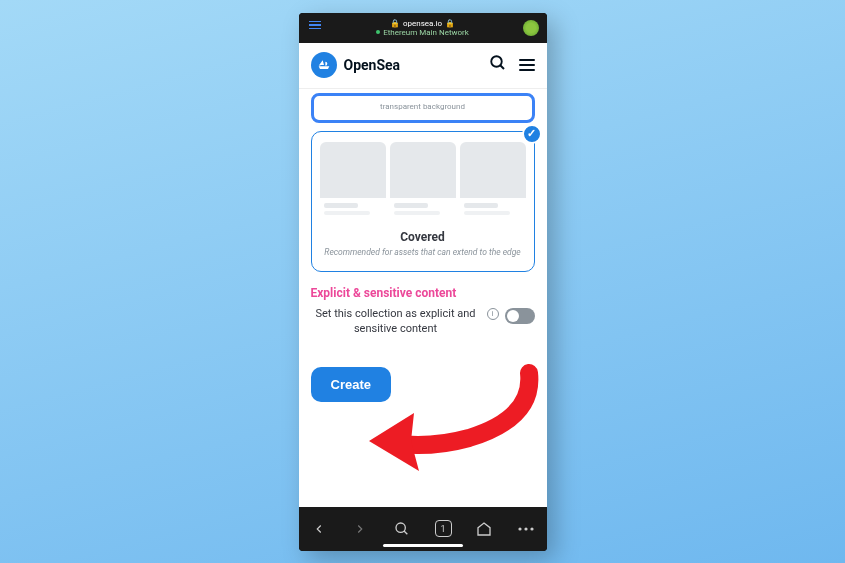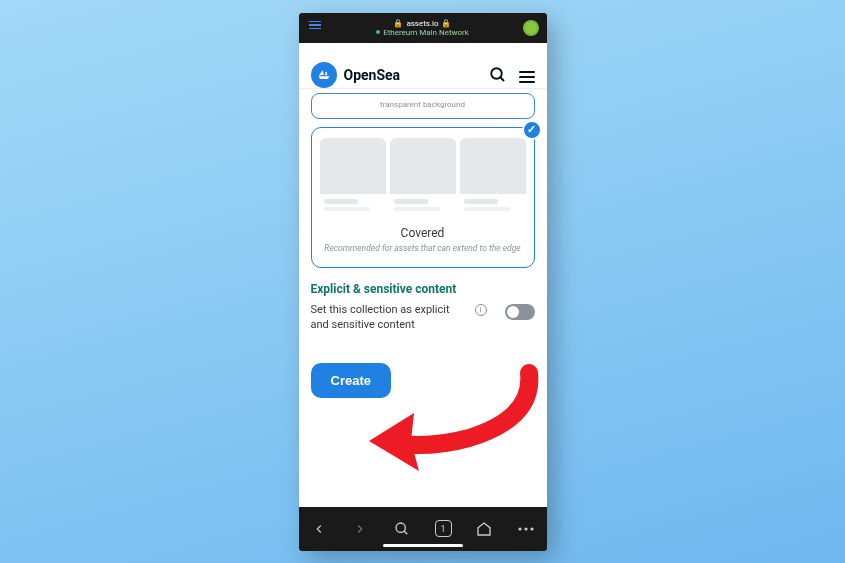--- a/index.html
+++ b/index.html
@@ -36,21 +36,21 @@
       width: 16px; height: 16px; border-radius: 50%;
       background: radial-gradient(circle, #8cc63f 40%, #5a9e2e 100%);
     }
     .url-row { display: flex; align-items: center; gap: 3px; }
     .lock-ico { font-size: 8px; }
     .net-row { display: flex; align-items: center; gap: 3px; color: #9ad4a3; }
     .net-dot { width: 4px; height: 4px; border-radius: 50%; background: #3ec46d; }
 
     
     .app-header {
-      height: 46px; background: #fff; display: flex; align-items: flex-end;
+      height: 46px; background: #fff; display: flex; align-items: center;
       padding: 0 12px; border-bottom: 1px solid #eee;
     }
     .logo-wrap { display: flex; align-items: center; gap: 7px; }
     .logo-circle {
       width: 26px; height: 26px; border-radius: 50%; background: #2081e2;
       display: flex; align-items: center; justify-content: center;
     }
     .logo-circle svg { width: 16px; height: 16px; }
     .brand { font-weight: 700; font-size: 14px; color: #04111d; }
     .header-actions { margin-left: auto; display: flex; gap: 12px; align-items: center; }
@@ -59,21 +59,21 @@
     .hamburger span { width: 16px; height: 2px; background: #04111d; border-radius: 1px; }
 
     
     .content {
       flex: 1; background: #fff; overflow: hidden; padding: 4px 12px 0;
       font-size: 11px; color: #353840;
     }
 
     .card-row { display: flex; gap: 8px; margin-bottom: 8px; }
     .opt-card {
-      flex: 1; border: 1px solid #3b82f6; border-radius: 8px;
+      flex: 1; border: 3px solid #3b82f6; border-radius: 8px;
       padding: 6px 4px 8px; text-align: center; font-size: 8px;
       color: #8a939b; line-height: 1.3;
     }
 
     .covered-card {
       border: 1.5px solid #2081e2; border-radius: 10px;
       padding: 10px 8px 12px; position: relative; text-align: center;
       margin-bottom: 14px;
     }
     .checkmark {
@@ -82,25 +82,25 @@
       background: #2081e2; border: 2px solid #fff;
       display: flex; align-items: center; justify-content: center;
       color: #fff; font-size: 11px; font-weight: 700;
     }
     .thumbs { display: flex; gap: 4px; margin-bottom: 10px; }
     .thumb { flex: 1; display: flex; flex-direction: column; }
     .thumb .img { height: 56px; background: #e5e8eb; border-radius: 6px 6px 0 0; }
     .thumb .meta { padding: 5px 4px; }
     .thumb .line1 { height: 5px; width: 60%; background: #e5e8eb; border-radius: 2px; margin-bottom: 3px; }
     .thumb .line2 { height: 4px; width: 80%; background: #eff1f3; border-radius: 2px; }
-    .covered-title { font-size: 12px; font-weight: 400; color: #353840; margin-bottom: 3px; }
+    .covered-title { font-size: 12px; font-weight: 700; color: #353840; margin-bottom: 3px; }
     .covered-desc { font-size: 8.5px; color: #8a939b; line-height: 1.4; font-style: italic; }
 
-    .section-title { font-weight: 700; font-size: 12px; color: #0f766e; margin-bottom: 6px; }
-    .toggle-row { display: flex; align-items: flex-start; gap: 18px; margin-bottom: 30px; }
+    .section-title { font-weight: 700; font-size: 12px; color: #ec4899; margin-bottom: 6px; }
+    .toggle-row { display: flex; align-items: flex-start; gap: 6px; margin-bottom: 30px; text-align: center; }
     .toggle-label { font-size: 11px; color: #353840; flex: 1; line-height: 1.4; }
     .info-ico { width: 12px; height: 12px; border: 1px solid #8a939b; border-radius: 50%;
       display: inline-flex; align-items: center; justify-content: center;
       font-size: 8px; color: #8a939b; flex-shrink: 0; margin-top: 2px; }
     .toggle {
       width: 30px; height: 16px; background: #8a939b; border-radius: 8px;
       position: relative; flex-shrink: 0; margin-top: 2px;
     }
     .toggle .knob {
       width: 12px; height: 12px; background: #fff; border-radius: 50%;
@@ -141,21 +141,21 @@
 
   <div class="top-bar">
     <div class="menu-left">
         <span></span>
         <span></span>
         <span></span>
       </div>
     <div class="avatar"></div>
     <div class="url-row">
       <span class="lock-ico">🔒</span>
-      <span>assets.io</span>
+      <span>opensea.io</span>
       <span>🔒</span>
     </div>
     <div class="net-row">
       <span class="net-dot"></span>
       <span>Ethereum Main Network</span>
     </div>
   </div>
 
   <div class="app-header">
     <div class="logo-wrap">

